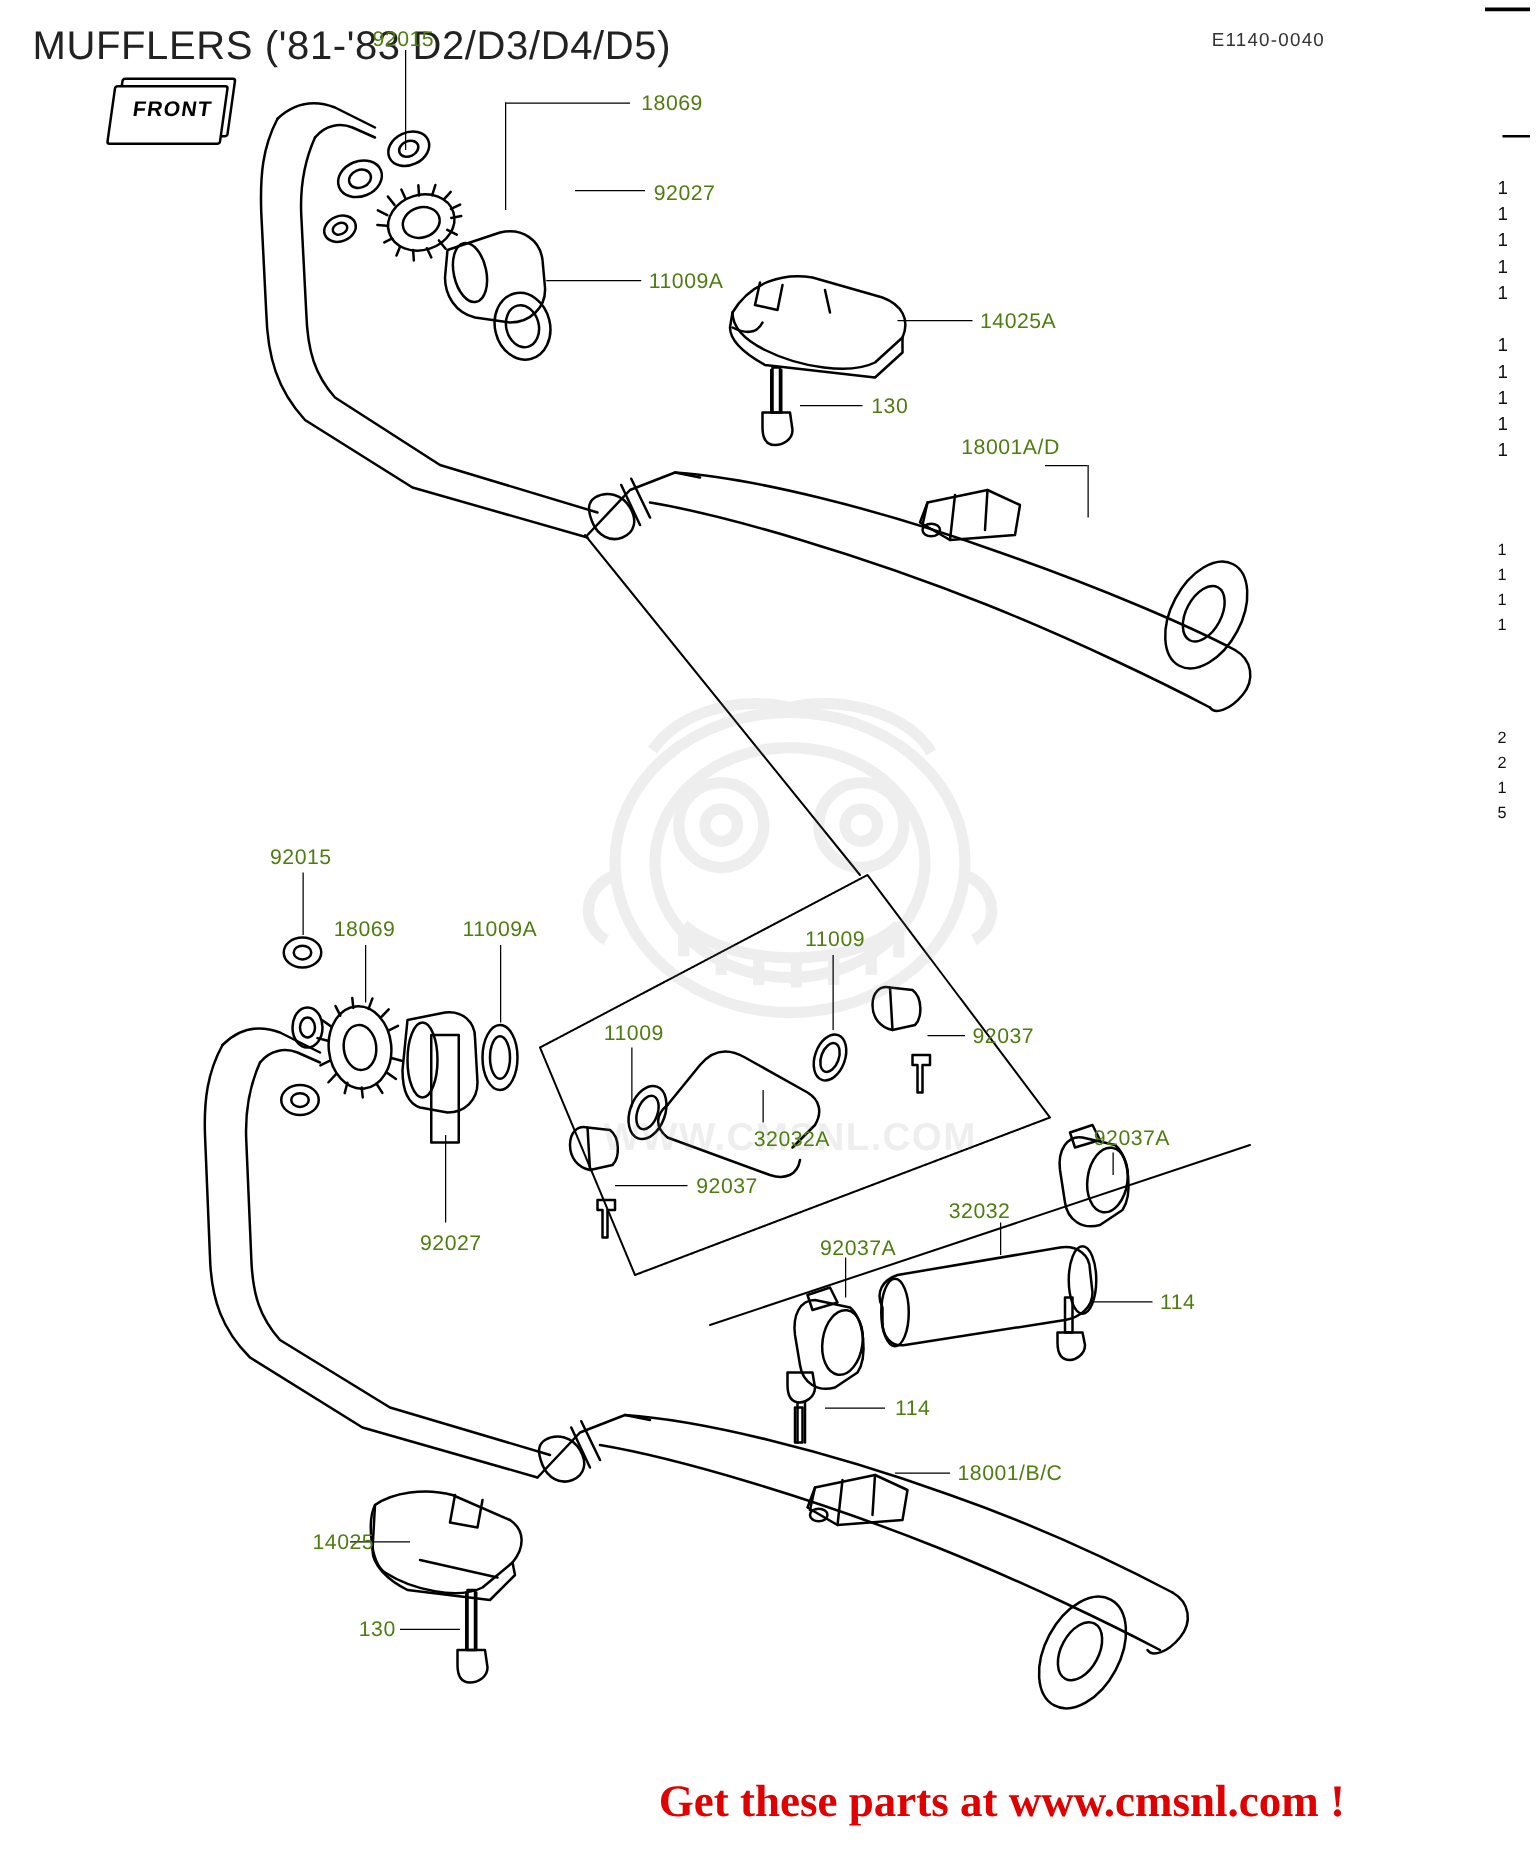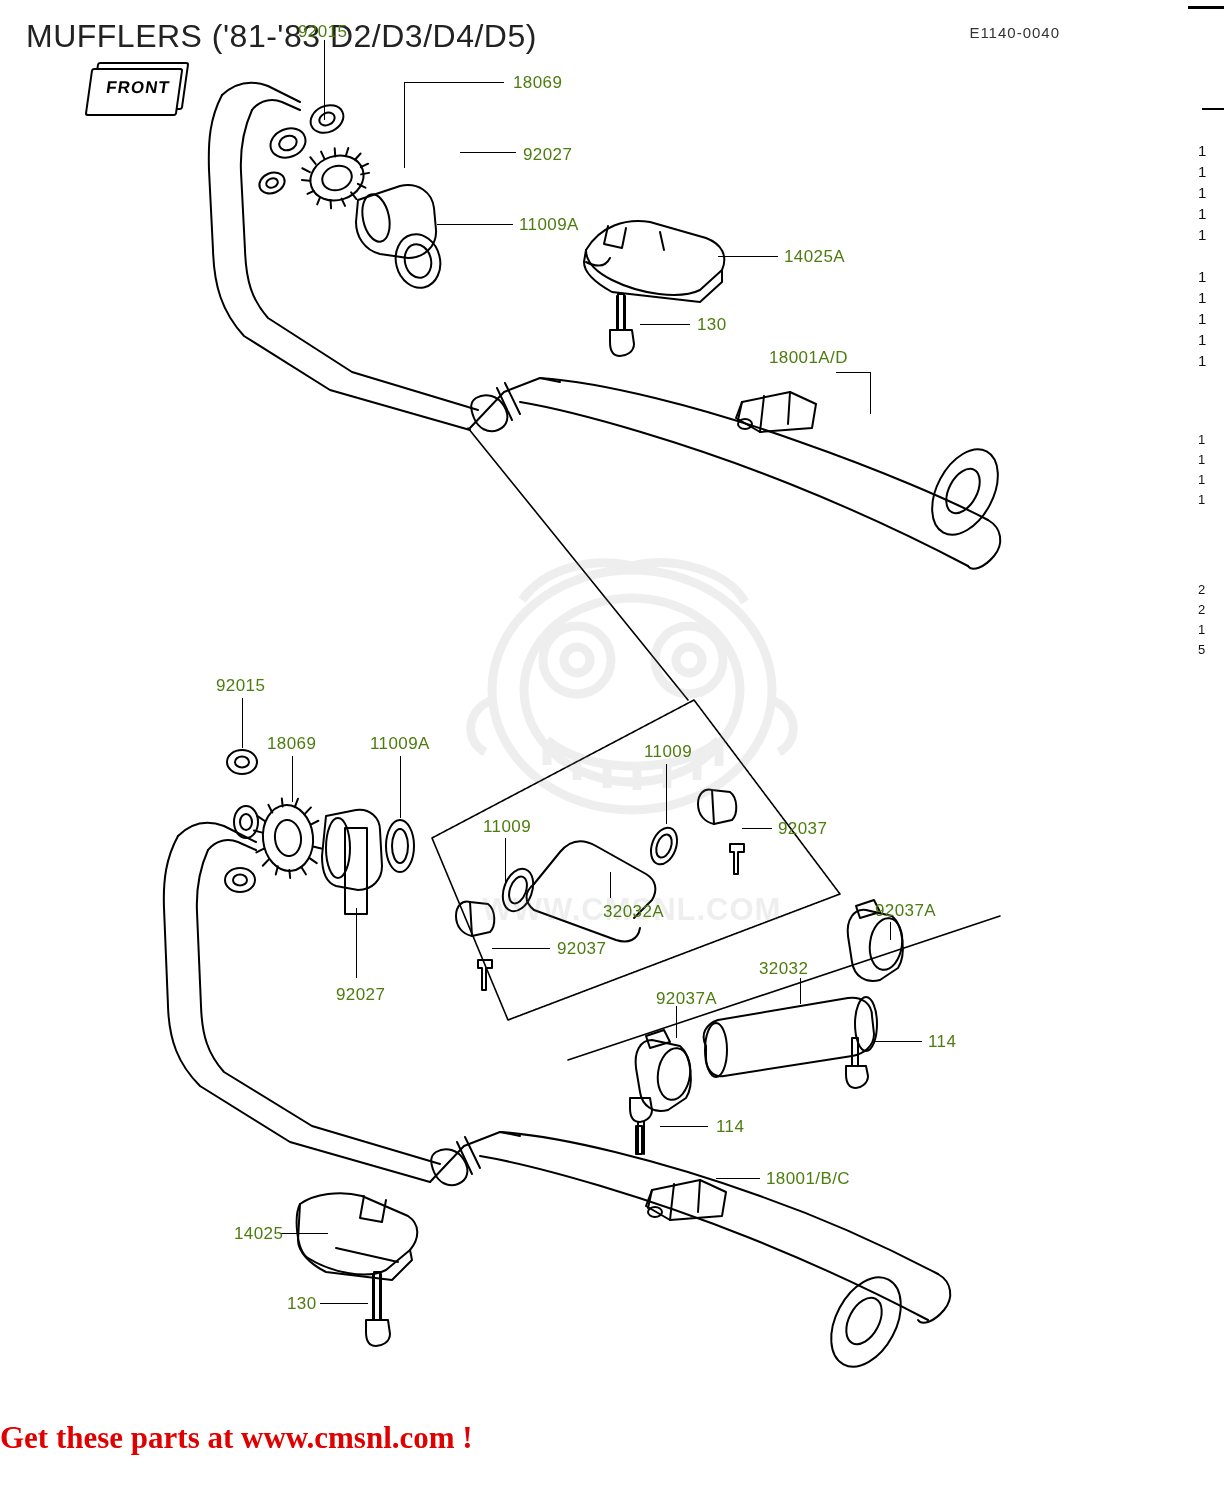--- a/index.html
+++ b/index.html
@@ -112,22 +112,22 @@
     font-weight: bold;
     color: #8d8d8d;
     letter-spacing: 1px;
   }
   
   .footer {
     position: absolute;
     left: 0;
     top: 1420px;
     width: 1076px;
-    text-align: left;
-    font-size: 31px;
+    text-align: right;
+    font-size: 36px;
     font-weight: bold;
     color: #e00000;
     font-family: "Liberation Serif", serif;
   }
   
   .edge-rule {
     position: absolute;
     right: 8px;
     top: 6px;
     width: 36px;
@@ -423,18 +423,18 @@
   <div class="lbl" style="left:778px; top:819px;">92037</div>
   <div class="lbl" style="left:577px; top:902px;margin-left:26px;">32032A</div>
   <div class="lbl" style="left:875px; top:901px;">92037A</div>
   <div class="lbl" style="left:557px; top:939px;">92037</div>
   <div class="lbl" style="left:759px; top:959px;">32032</div>
   <div class="lbl" style="left:336px; top:985px;">92027</div>
   <div class="lbl" style="left:656px; top:989px;">92037A</div>
   <div class="lbl" style="left:928px; top:1032px;">114</div>
   <div class="lbl" style="left:716px; top:1117px;">114</div>
   <div class="lbl" style="left:766px; top:1169px;">18001/B/C</div>
-  <div class="lbl" style="left:234px; top:1224px;">14025</div>
+  <div class="lbl" style="left:250px; top:1224px;">14025</div>
   <div class="lbl" style="left:287px; top:1294px;">130</div>
 
   <div class="footer">Get these parts at www.cmsnl.com !</div>
 
 </div>
 
 </body></html>

